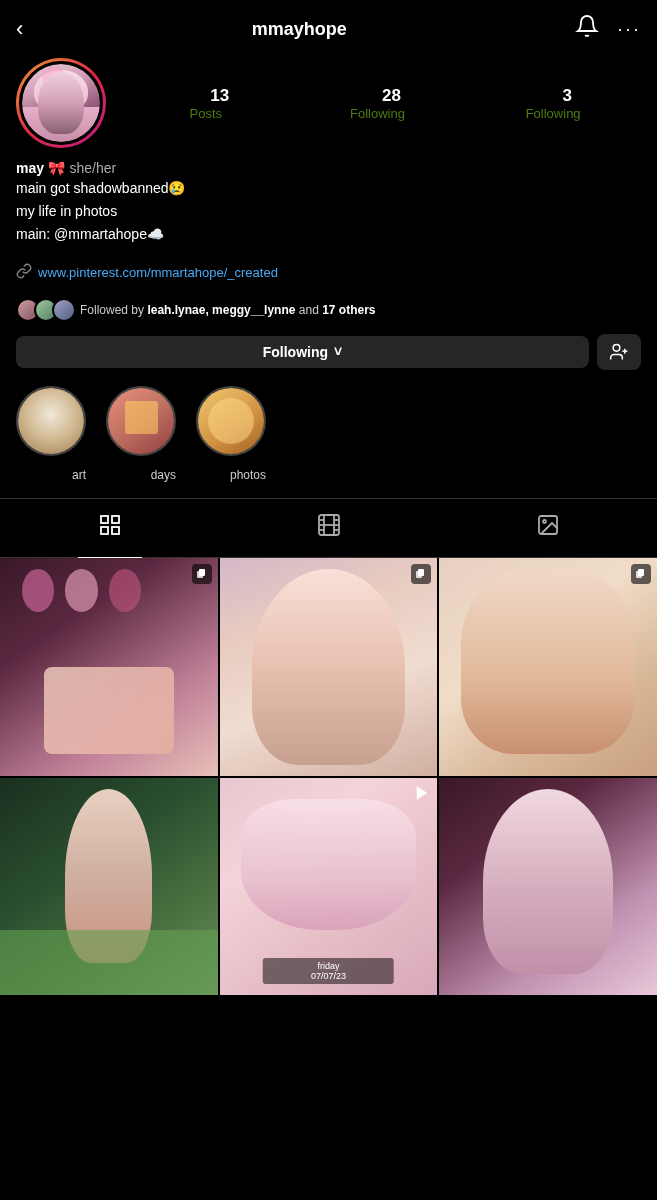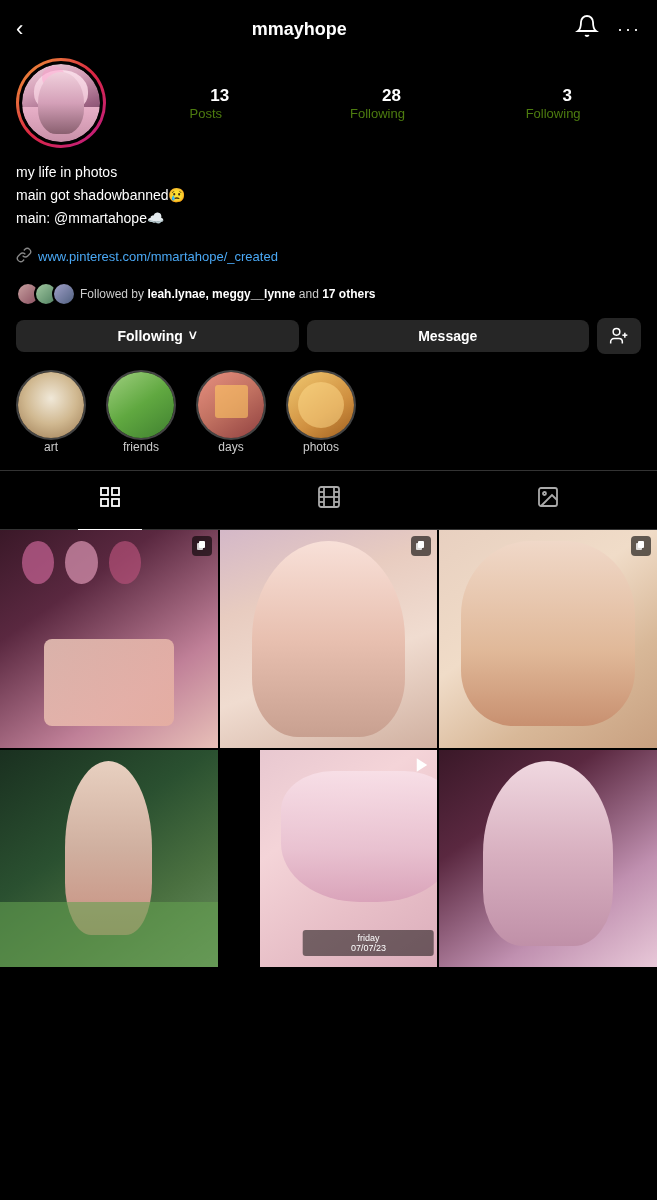--- a/index.html
+++ b/index.html
@@ -219,22 +219,22 @@
     
     .highlights {
       display: flex;
       gap: 20px;
       padding: 0 16px 16px 16px;
       overflow-x: auto;
     }
     .highlight-item {
       display: flex;
       flex-direction: column;
-      align-items: center;
-      gap: 0;
+      align-items: flex-end;
+      gap: 12px;
       cursor: pointer;
     }
     .highlight-circle {
       width: 70px;
       height: 70px;
       border-radius: 50%;
       border: 2px solid #444;
       overflow: hidden;
       background: #222;
     }
@@ -365,22 +365,27 @@
       <span class="stat-label">Following</span>
     </div>
     <div class="stat-item">
       <span class="stat-num">3</span>
       <span class="stat-label">Following</span>
     </div>
   </div>
 </div>
 
 <div class="bio-section">
+  <div class="bio-name">
+    <span>may</span>
+    <span class="bow">🎀</span>
+    <span class="bio-pronouns">she/her</span>
+  </div>
+  <div class="bio-text">main got shadowbanned😢</div>
   <div class="bio-text">my life in photos</div>
-  <div class="bio-text">main got shadowbanned😢</div>
   <div class="bio-text">main: @mmartahope☁️</div>
 </div>
 
 <div class="bio-link" style="padding: 0 24px 8px 16px;">
   <span class="link-icon">
     <svg width="16" height="16" viewBox="0 0 24 24" fill="none" stroke="#888" stroke-width="2">
       <path d="M10 13a5 5 0 0 0 7.54.54l3-3a5 5 0 0 0-7.07-7.07l-1.72 1.71"></path>
       <path d="M14 11a5 5 0 0 0-7.54-.54l-3 3a5 5 0 0 0 7.07 7.07l1.71-1.71"></path>
     </svg>
   </span>
@@ -395,46 +400,37 @@
   </div>
   <span class="followed-text">
     Followed by <b>leah.lynae, meggy__lynne</b> and <b>17 others</b>
   </span>
 </div>
 
 <div class="action-buttons">
   <button class="btn-following">
     <span>Following</span>
     <span>˅</span>
-  </button>
-  <button class="btn-message">
-    <span>Message</span>
   </button>
   <button class="btn-add">
     <svg width="20" height="20" viewBox="0 0 24 24" fill="none" stroke="#fff" stroke-width="1.8">
       <path d="M16 21v-2a4 4 0 0 0-4-4H6a4 4 0 0 0-4 4v2"></path>
       <circle cx="9" cy="7" r="4"></circle>
       <line x1="19" y1="8" x2="19" y2="14"></line>
       <line x1="22" y1="11" x2="16" y2="11"></line>
     </svg>
   </button>
 </div>
 
 <div class="highlights">
   <div class="highlight-item">
     <div class="highlight-circle">
       <div class="hl-art-inner" style="background:radial-gradient(circle at 50% 40%, #f0e8d8 0%, #d0b890 50%, #9a7850 100%);"></div>
     </div>
     <span class="highlight-label">art</span>
-  </div>
-  <div class="highlight-item">
-    <div class="highlight-circle">
-      <div class="hl-friends-inner" style="background:linear-gradient(145deg,#a0d080 0%,#60a840 50%,#408030 100%);"></div>
-    </div>
-    <span class="highlight-label">friends</span>
   </div>
   <div class="highlight-item">
     <div class="highlight-circle">
       <div class="hl-days-inner" style="background:linear-gradient(145deg,#e89080 0%,#c07060 50%,#904040 100%);position:relative;">
         <div style="position:absolute;top:20%;left:25%;width:50%;height:50%;background:rgba(255,200,100,0.6);border-radius:3px;"></div>
       </div>
     </div>
     <span class="highlight-label">days</span>
   </div>
   <div class="highlight-item">
@@ -520,21 +516,21 @@
   </div>
 
   <div class="grid-item">
     <div style="width:100%;height:100%;background:linear-gradient(145deg,#1a3020 0%,#2a5030 40%,#4a7040 70%,#6a9060 100%);position:relative;overflow:hidden;">
       <div style="position:absolute;top:5%;left:30%;width:40%;height:80%;background:linear-gradient(180deg,#e8d0c0 0%,#d0b0a0 50%,#c89080 100%);border-radius:50% 50% 30% 30%;"></div>
       <div style="position:absolute;bottom:0;left:0;width:100%;height:30%;background:rgba(100,160,80,0.6);"></div>
     </div>
   </div>
 
   <div class="grid-item">
-    <div style="width:100%;height:100%;background:linear-gradient(145deg,#e8c8d0 0%,#f4d4d8 30%,#e8c0c8 60%,#d8a8b8 100%);position:relative;overflow:hidden;margin-left:40px;">
+    <div style="width:100%;height:100%;background:linear-gradient(145deg,#e8c8d0 0%,#f4d4d8 30%,#e8c0c8 60%,#d8a8b8 100%);position:relative;overflow:hidden;">
       <div style="position:absolute;top:10%;left:10%;width:80%;height:60%;background:linear-gradient(180deg,#f8e0e8 0%,#e8c0d0 60%,#d8a0b8 100%);border-radius:30% 30% 45% 45%;opacity:0.9;"></div>
       <div style="position:absolute;bottom:5%;left:50%;transform:translateX(-50%);width:60%;background:rgba(0,0,0,0.5);color:white;font-size:9px;text-align:center;padding:3px 0;border-radius:3px;">friday<br>07/07/23</div>
     </div>
     <div class="grid-reel-badge" style="position:absolute;top:6px;right:6px;">
       <svg width="18" height="18" viewBox="0 0 24 24" fill="white">
         <polygon points="5,3 19,12 5,21"></polygon>
       </svg>
     </div>
   </div>
 

